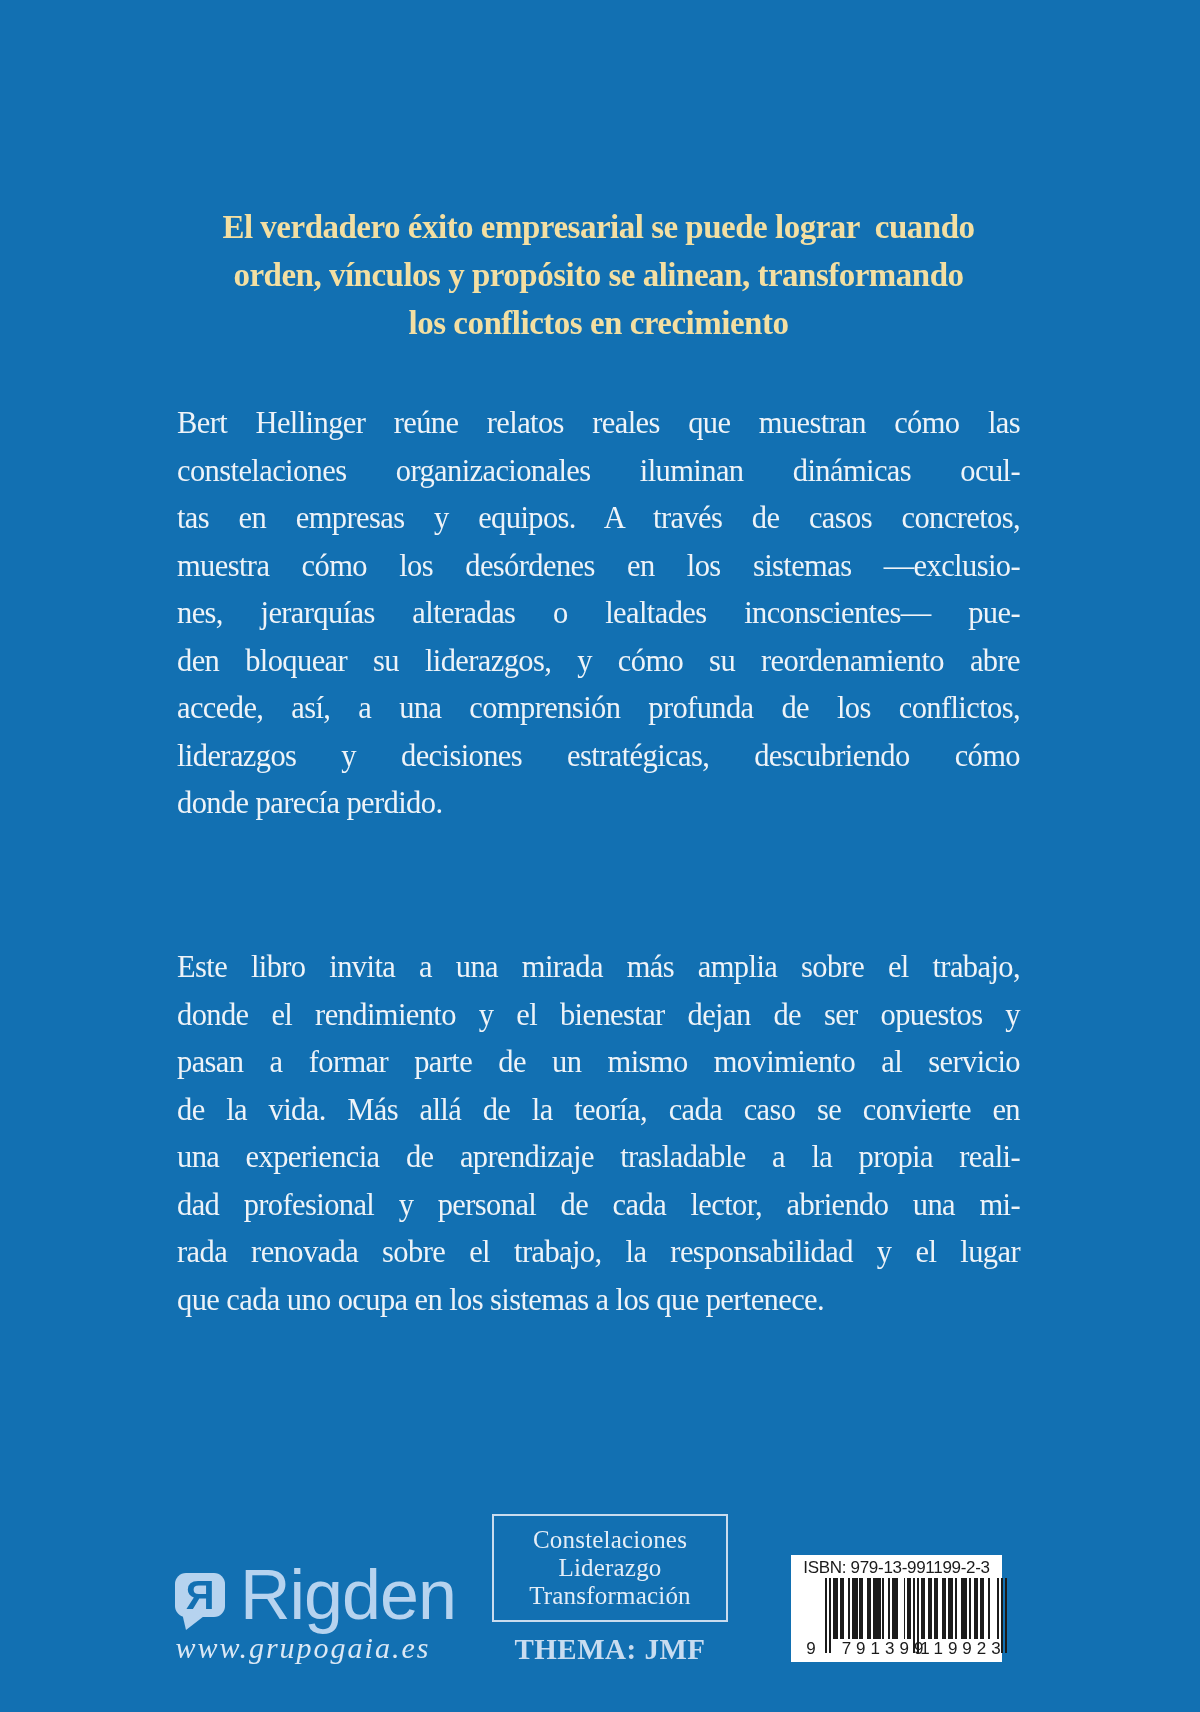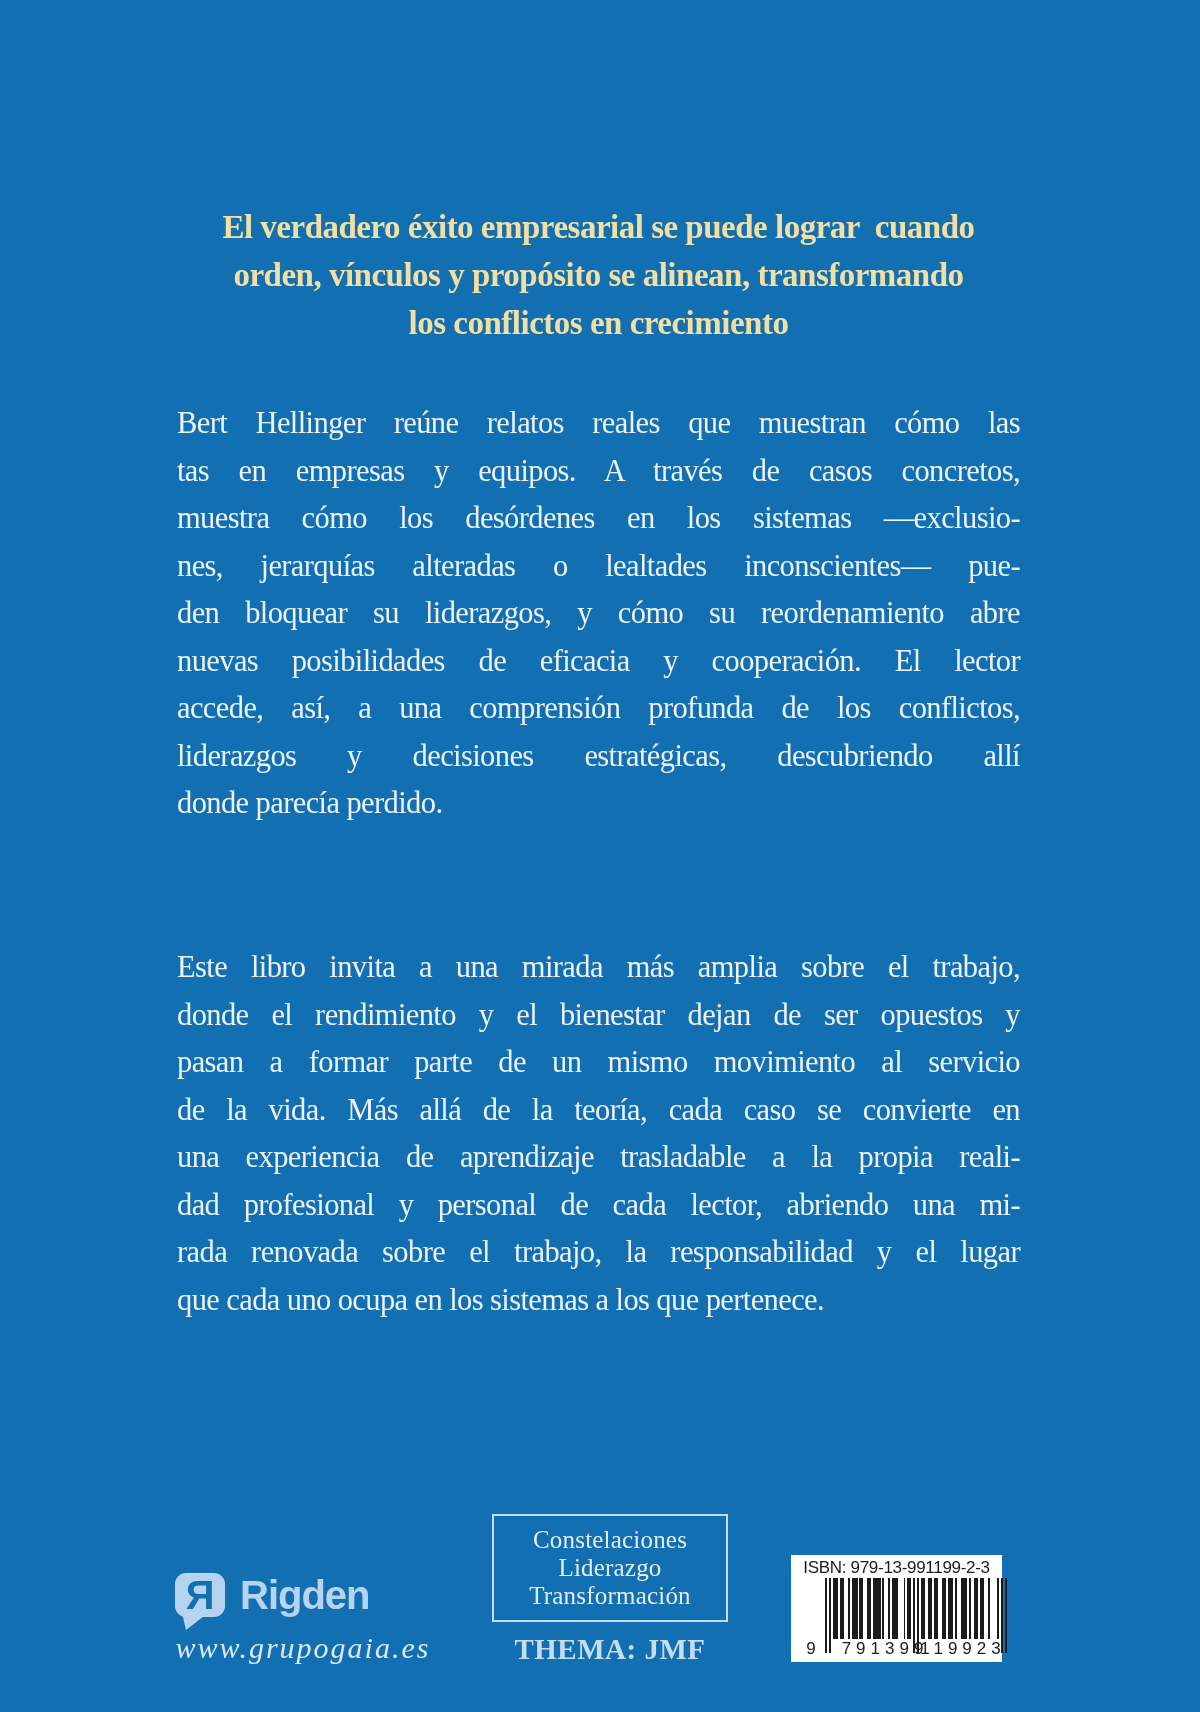--- a/index.html
+++ b/index.html
@@ -22,21 +22,21 @@
     font-size:30.5px;line-height:47.5px;letter-spacing:-0.6px;
   }
   .para .line{text-align:justify;text-align-last:justify;}
   .para .line.last{text-align:left;text-align-last:left;}
   .para1{top:400px;}
   .para2{top:944px;}
   
   .logo-icon{position:absolute;left:175px;top:1573px;width:50px;height:58px;}
   .wordmark{
     position:absolute;left:240px;top:1570px;height:54px;line-height:50px;
-    font-family:"Liberation Sans",sans-serif;font-weight:bold;font-size:40px;
+    font-family:"Liberation Sans",sans-serif;font-weight:normal;font-size:70px;
     letter-spacing:-1px;color:var(--logoblue,#b6d3ef);
   }
   .website{
     position:absolute;left:175px;top:1631px;width:256px;
     text-align:center;font-style:italic;font-size:30px;letter-spacing:2px;
     color:var(--lightblue,#dbe8f5);
   }
   
   .category-box{
     position:absolute;left:492px;top:1514px;width:236px;height:108px;
@@ -76,27 +76,27 @@
 <div class="cover">
 
   <div class="tagline">
       <div class="line">El verdadero éxito empresarial se puede lograr  cuando</div>
       <div class="line">orden, vínculos y propósito se alinean, transformando</div>
       <div class="line last">los conflictos en crecimiento</div>
     </div>
 
   <div class="para para1">
       <div class="line">Bert Hellinger reúne relatos reales que muestran cómo las</div>
+      <div class="line">constelaciones organizacionales iluminan dinámicas ocul-</div>
       <div class="line">tas en empresas y equipos. A través de casos concretos,</div>
       <div class="line">muestra cómo los desórdenes en los sistemas —exclusio-</div>
       <div class="line">nes, jerarquías alteradas o lealtades inconscientes— pue-</div>
       <div class="line">den bloquear su liderazgos, y cómo su reordenamiento abre</div>
-      <div class="line">nuevas posibilidades de eficacia y cooperación. El lector</div>
       <div class="line">accede, así, a una comprensión profunda de los conflictos,</div>
-      <div class="line">liderazgos y decisiones estratégicas, descubriendo allí</div>
+      <div class="line">liderazgos y decisiones estratégicas, descubriendo cómo</div>
       <div class="line last">donde parecía perdido.</div>
     </div>
 
   <div class="para para2">
       <div class="line">Este libro invita a una mirada más amplia sobre el trabajo,</div>
       <div class="line">donde el rendimiento y el bienestar dejan de ser opuestos y</div>
       <div class="line">pasan a formar parte de un mismo movimiento al servicio</div>
       <div class="line">de la vida. Más allá de la teoría, cada caso se convierte en</div>
       <div class="line">una experiencia de aprendizaje trasladable a la propia reali-</div>
       <div class="line">dad profesional y personal de cada lector, abriendo una mi-</div>

